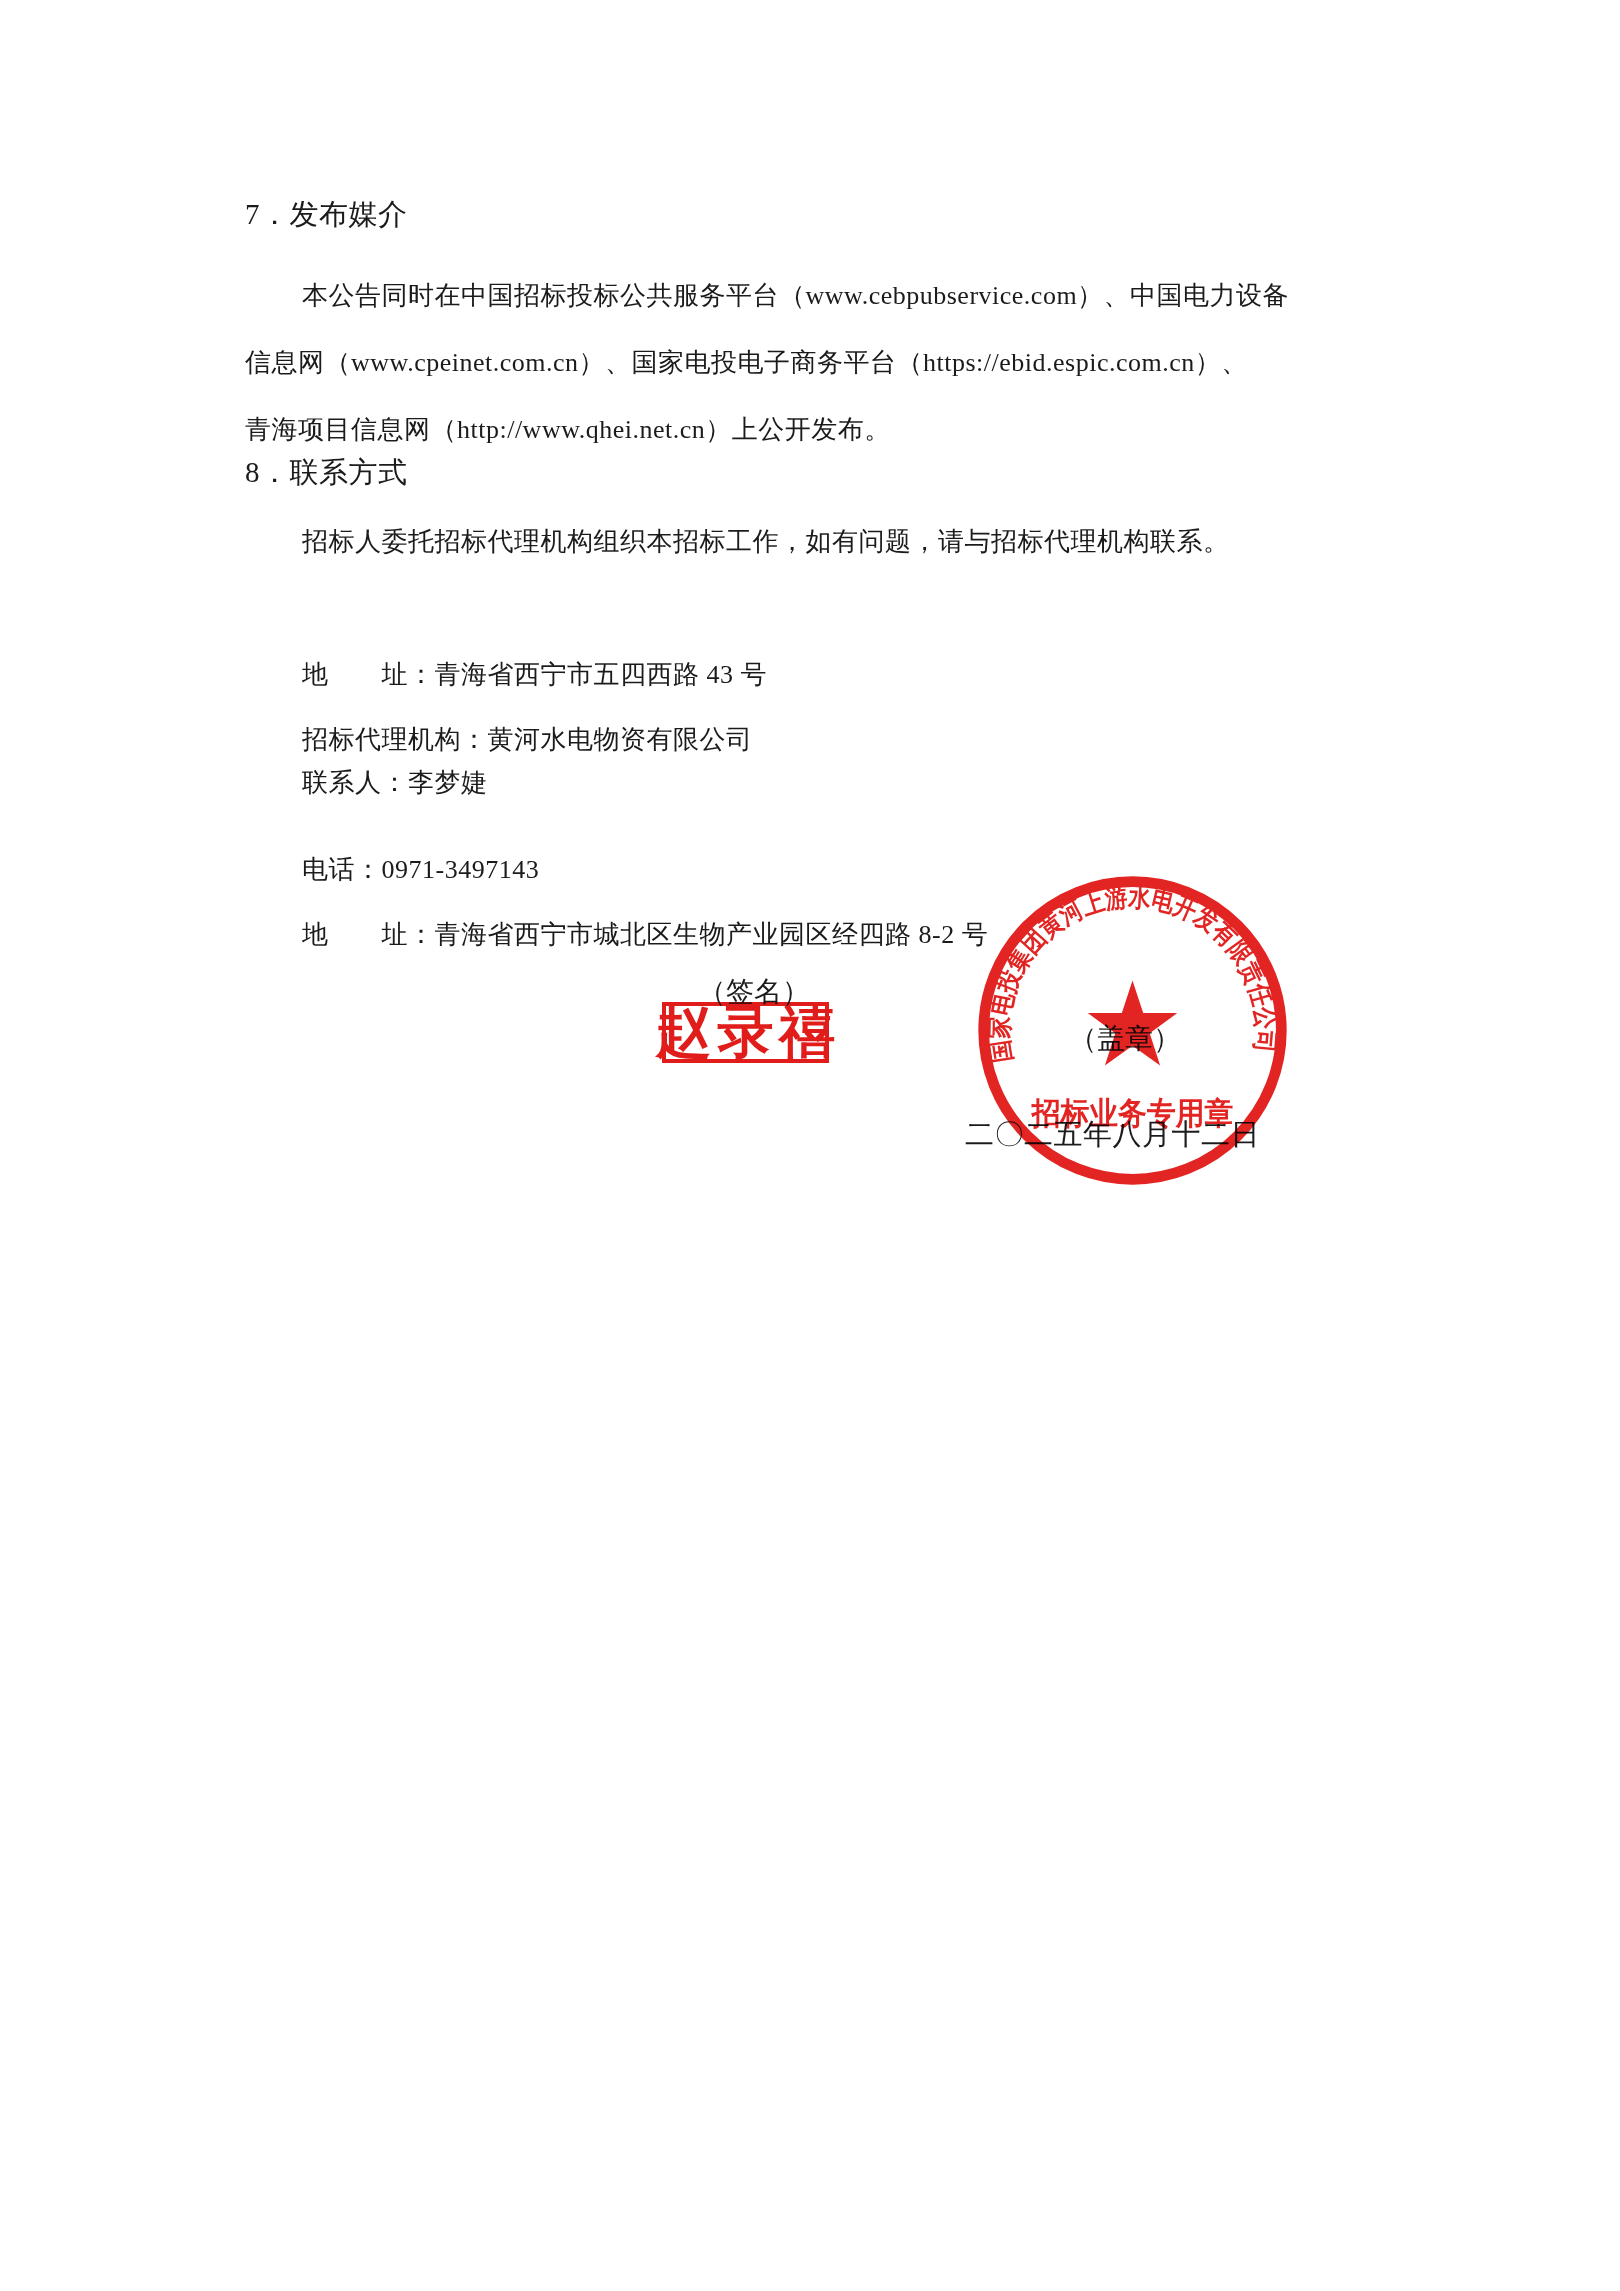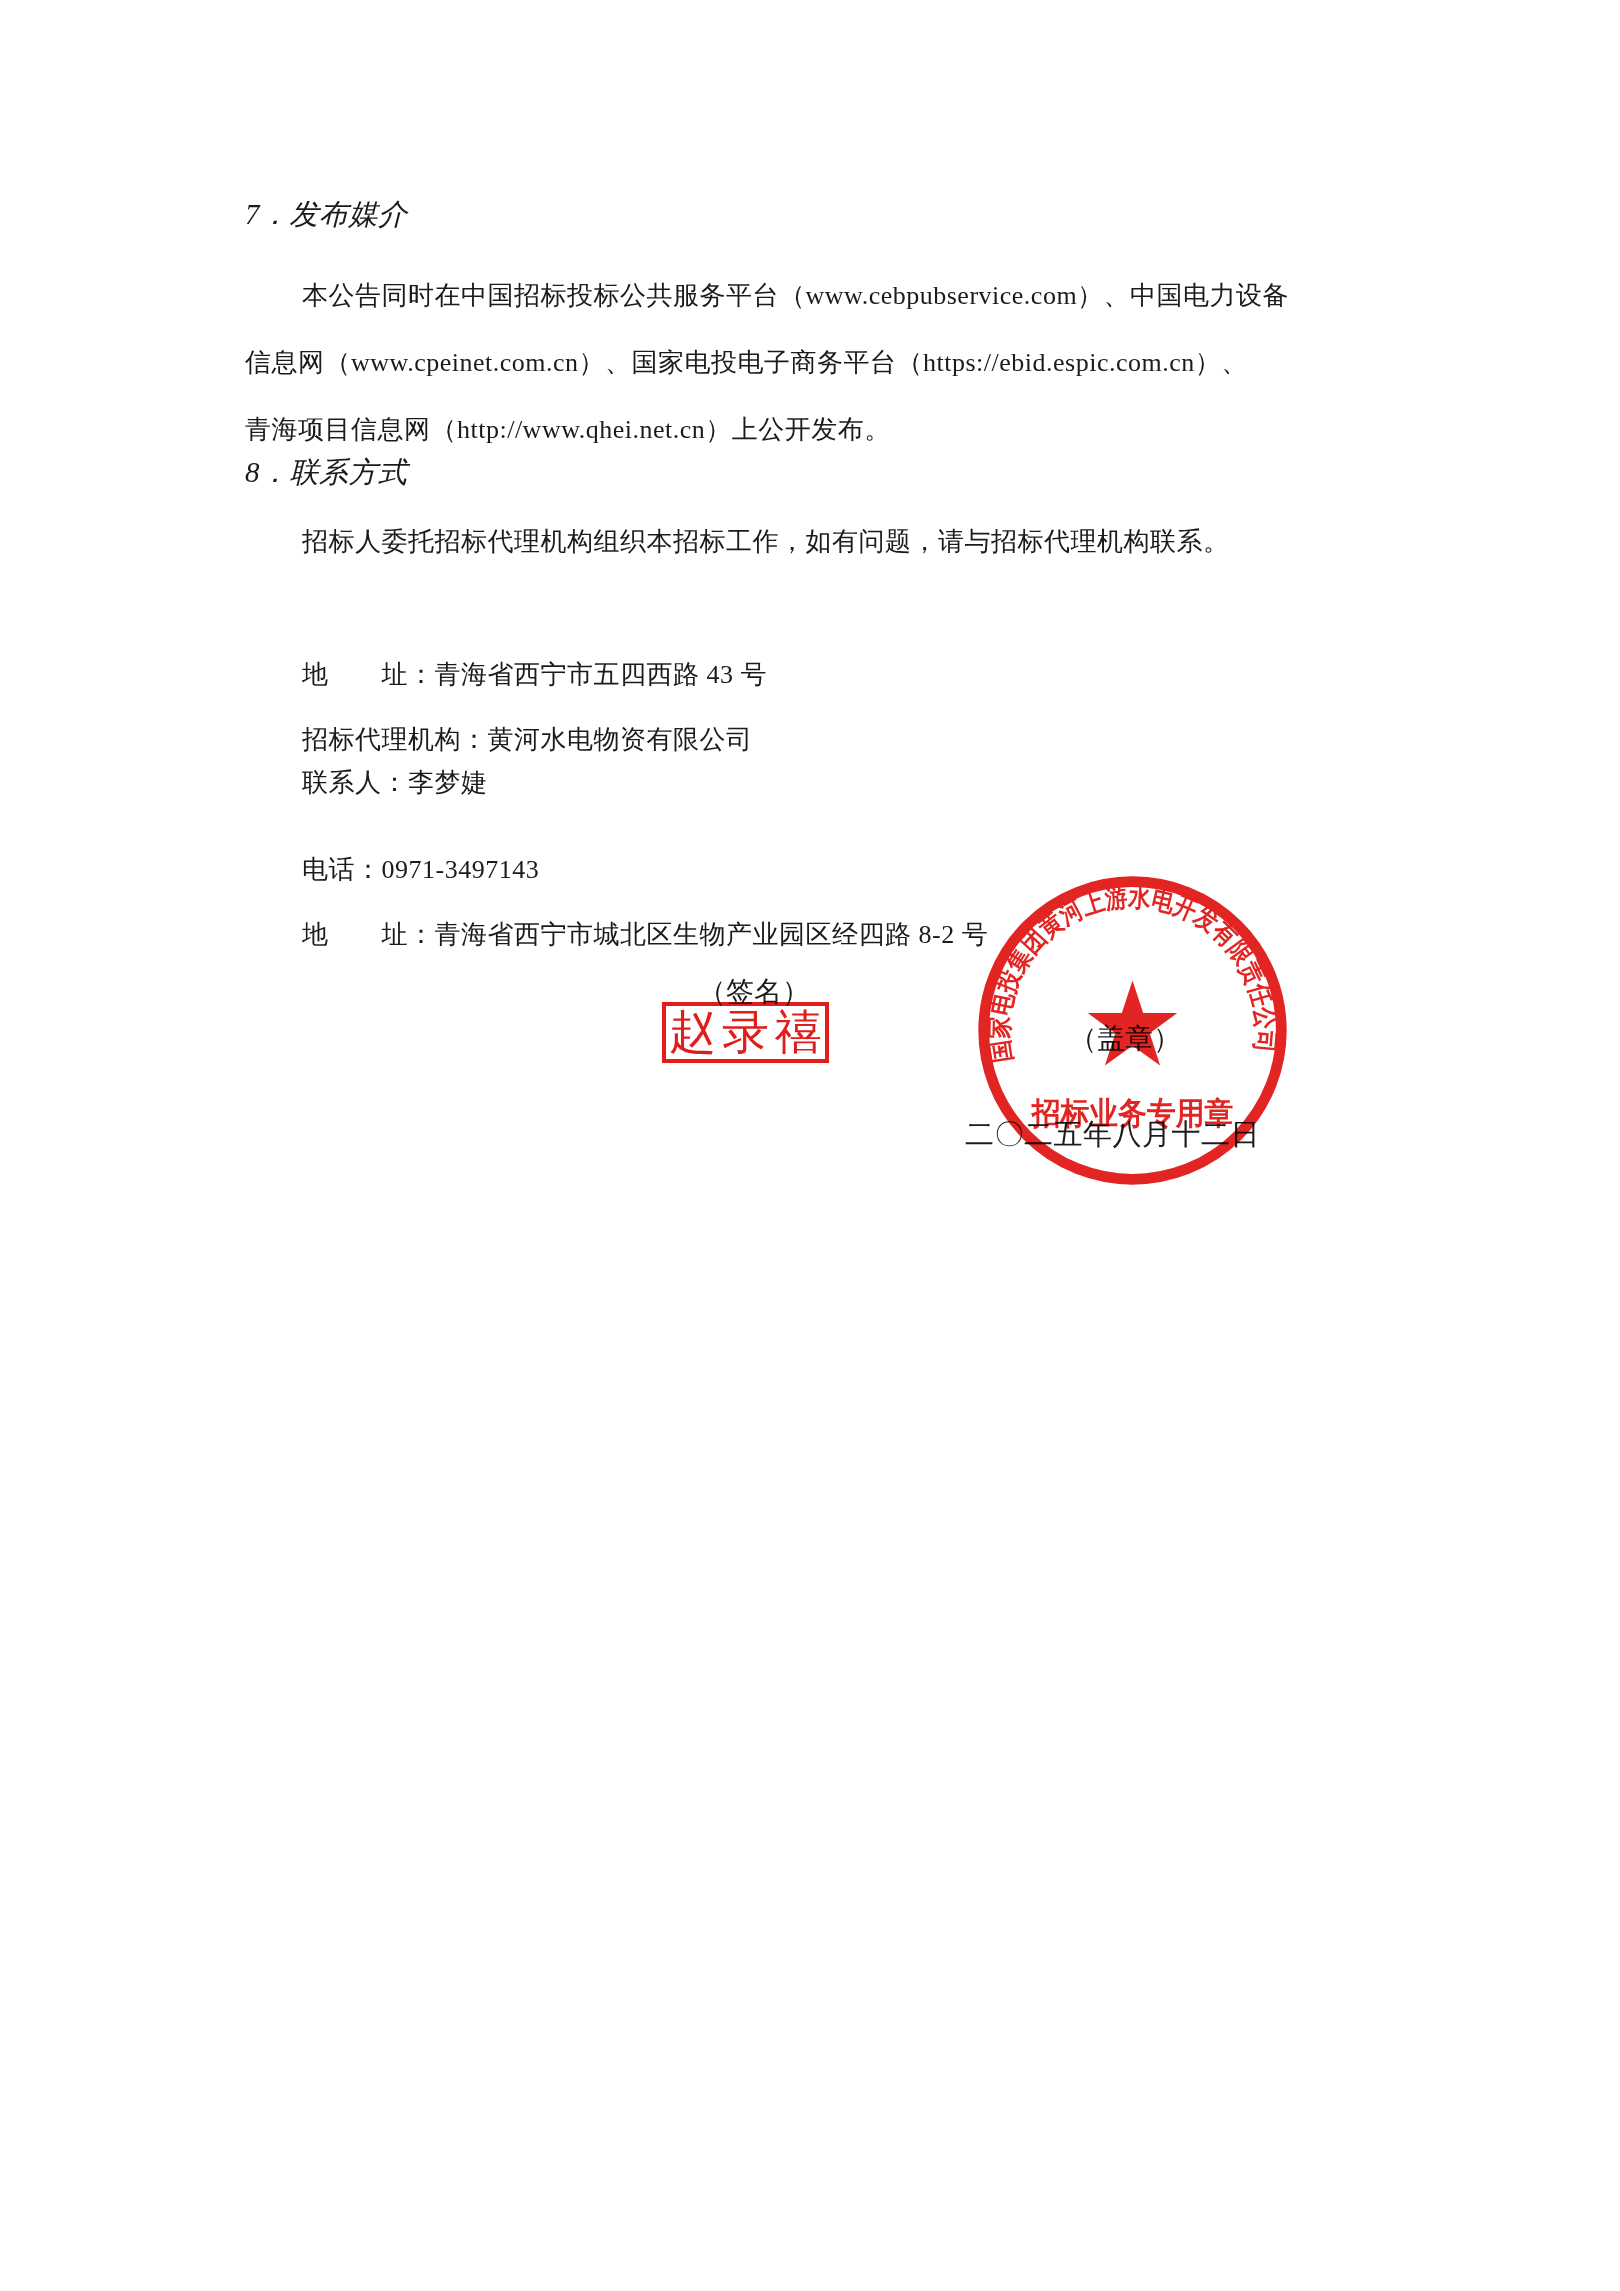--- a/index.html
+++ b/index.html
@@ -13,39 +13,39 @@
     color:var(--ink,#1b1b1b);
     overflow:hidden;
   }
   .line {
     position:absolute;
     font-size:26px;
     line-height:37px;
     white-space:pre;
     letter-spacing:0.5px;
   }
-  .heading { font-size:29px;font-style:italic; }
+  .heading { font-size:29px; }
   .indent { left:302px; }
   .flush  { left:245px; }
 
   
   .ph { position:absolute; font-size:28px; white-space:pre; }
 
   
   .sign-box {
     position:absolute;
     left:662px; top:1002px;
     width:159px; height:53px;
     border:4.9px solid var(--seal-red,#e11d1b);
     display:flex; align-items:center; justify-content:center;
     mix-blend-mode:multiply;
   }
   .sign-name {
-    font-size:47px;
-    font-weight:normal;
+    font-size:56px;
+    font-weight:bold;
     color:var(--seal-red,#e11d1b);
     letter-spacing:5.9px;
     white-space:pre;
     transform:translateX(2.9px);
   }
 
   
   .stamp {
     position:absolute;
     left:970px; top:868px;

